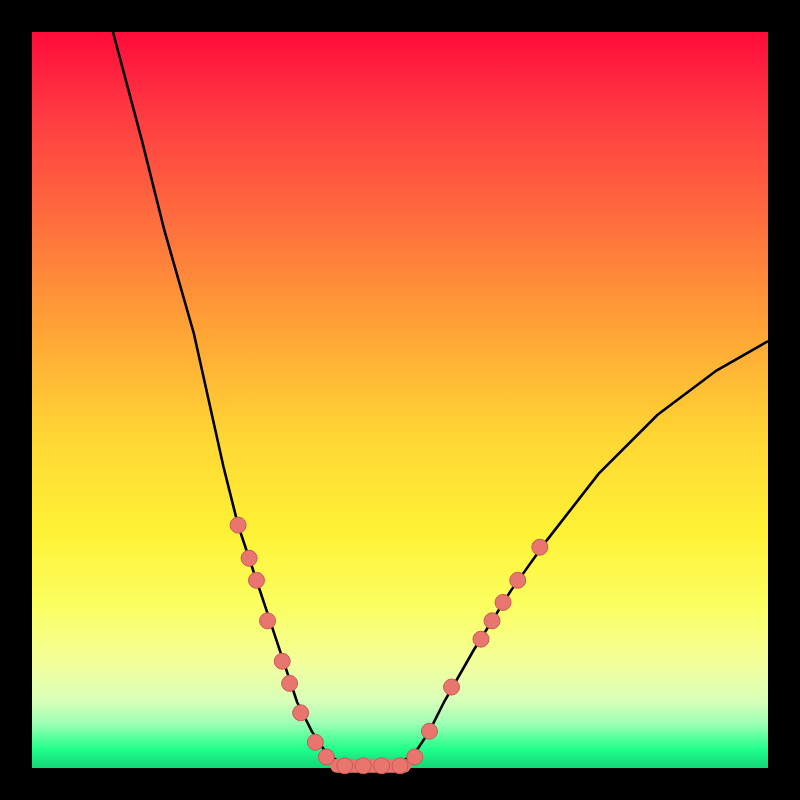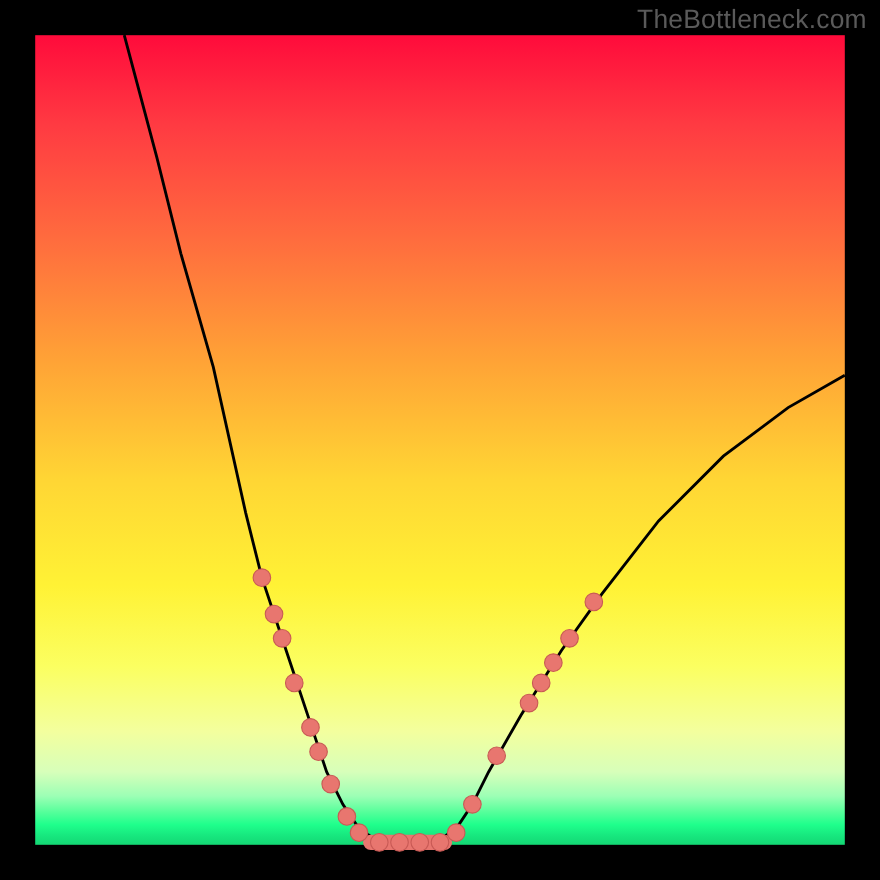--- a/index.html
+++ b/index.html
@@ -58,21 +58,20 @@
     inset: 0;
     width: 100%;
     height: 100%;
     overflow: visible;
   }
 </style>
 </head>
 <body>
 
 <div class="outer">
-  <div class="watermark">TheBottleneck.com</div>
 
   <div class="plot-area">
     <svg class="curves" viewBox="0 0 736 736" preserveAspectRatio="none">
       <g>
         <path id="curve-path" fill="none" stroke="#000000" stroke-width="2.6" d="M80.96 0.00 L110.40 110.40 L132.48 198.72 L161.92 301.76 L191.36 434.24 L206.08 493.12 L220.80 537.28 L235.52 581.44 L250.24 625.60 L264.96 669.76 L279.68 699.20 L294.40 721.28 L316.48 736.00 L338.56 736.00 L360.64 736.00 L382.72 721.28 L397.44 699.20 L412.16 669.76 L441.60 618.24 L478.40 559.36 L515.20 507.84 L566.72 441.60 L625.60 382.72 L684.48 338.56 L736.00 309.12"></path>
       </g>
       <g id="bottom-bar-g">
           <rect x="298.08" y="726.79" width="80.96" height="14" rx="7" fill="#e8766f"></rect>
         </g>
       <g id="markers-g">

